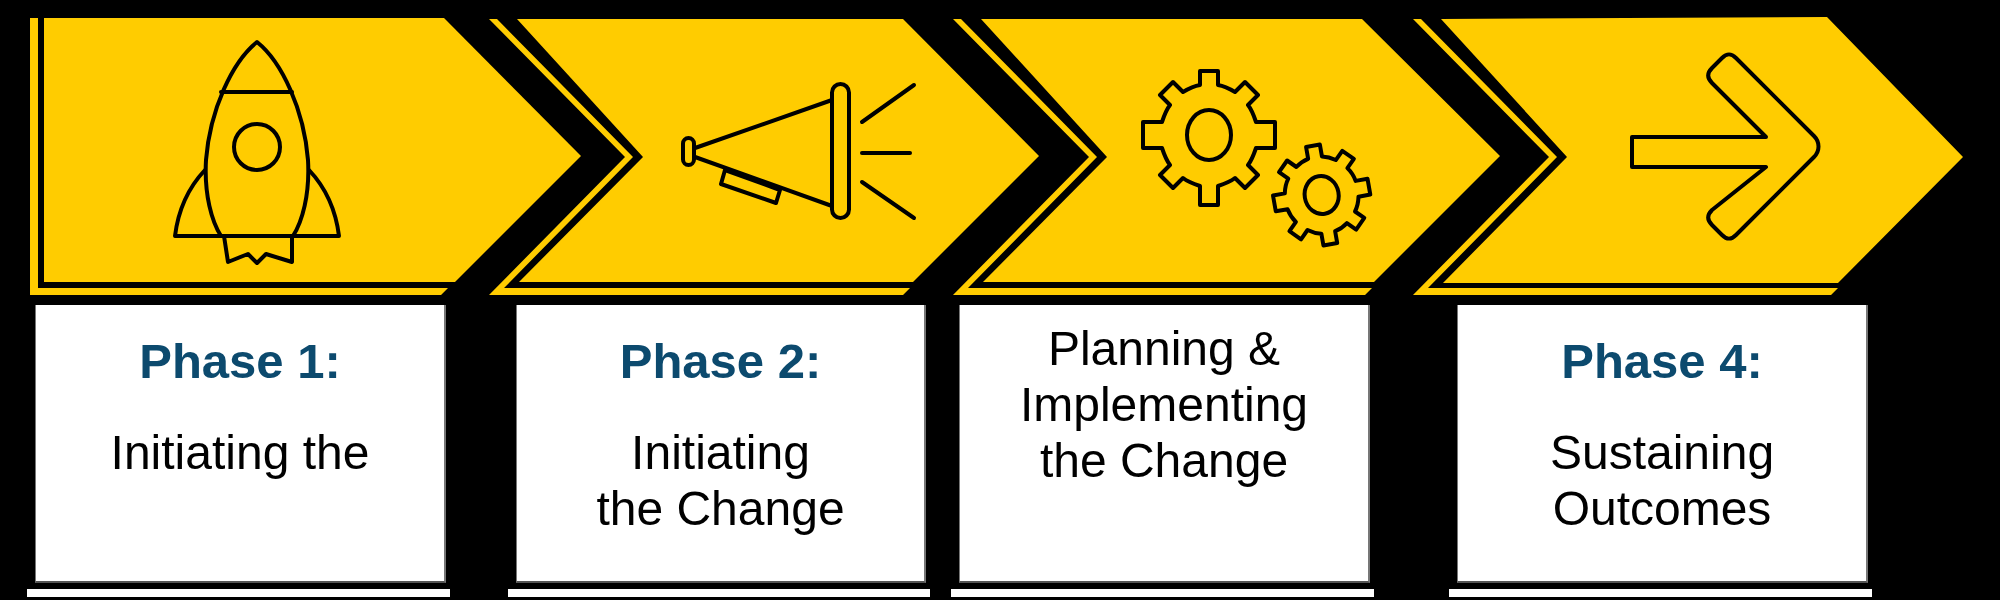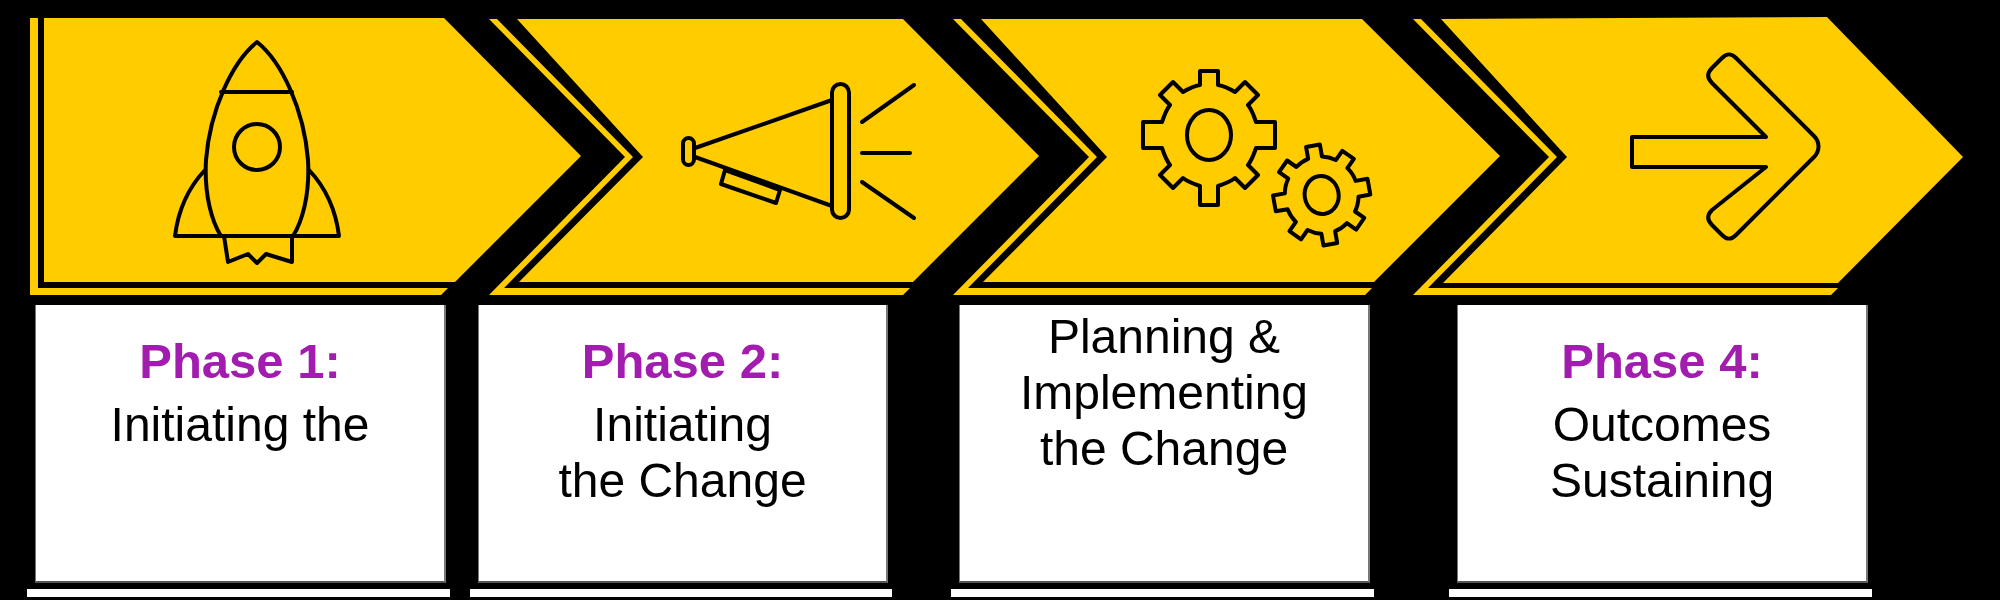--- a/index.html
+++ b/index.html
@@ -2,23 +2,23 @@
 <html><head>
 <meta charset="utf-8">
 <style>
   html, body { margin:0; padding:0; background:#000; }
   body { width:2000px; height:600px; overflow:hidden; position:relative; font-family:"Liberation Sans", "DejaVu Sans", sans-serif; }
   #stage { position:absolute; left:0; top:0; width:2000px; height:600px; }
   svg.shapes { position:absolute; left:0; top:0; }
   .phase-box { position:absolute; top:305px; height:292px; box-sizing:border-box; }
   .phase-box .outer-white { position:absolute; left:0; right:0; bottom:0; height:8px; background:#fff; }
   .phase-box .inner { position:absolute; left:8px; right:4px; top:0; bottom:14px; background:#fff; border-left:1px solid #777; border-right:2px solid #777; border-bottom:2px solid #555; box-sizing:border-box; display:flex; flex-direction:column; align-items:center; }
-  .phase-title { font-weight:bold; font-size:49px; line-height:56px; margin-top:28px; color:#a21caf; text-align:center; white-space:nowrap; }
-  .phase-desc { font-size:48px; line-height:56px; color:#000; text-align:center; margin-top:8px; }
-  .phase-desc.three { margin-top:4px; }
+  .phase-title { font-weight:bold; font-size:49px; line-height:56px; margin-top:28px; color:#0c4a6e; text-align:center; white-space:nowrap; }
+  .phase-desc { font-size:48px; line-height:56px; color:#000; text-align:center; margin-top:36px; }
+  .phase-desc.three { margin-top:16px; }
   .phase-desc span { display:block; white-space:nowrap; }
 </style>
 </head>
 <body>
 
 <div id="stage">
 
   <svg class="shapes" width="2000" height="600" viewBox="0 0 2000 600">
 
     <g>
@@ -80,21 +80,21 @@
   <div class="phase-box" style="left:27px; width:423px;">
     <div class="outer-white"></div>
     <div class="inner">
       <div class="phase-title">Phase 1:</div>
       <div class="phase-desc">
         <span>Initiating the</span>
       </div>
     </div>
   </div>
 
-  <div class="phase-box" style="left:470px; width:422px;">
+  <div class="phase-box" style="left:508px; width:422px;">
     <div class="outer-white"></div>
     <div class="inner">
       <div class="phase-title">Phase 2:</div>
       <div class="phase-desc">
         <span>Initiating</span>
         <span>the Change</span>
       </div>
     </div>
   </div>
 
@@ -107,19 +107,19 @@
         <span>the Change</span>
       </div>
     </div>
   </div>
 
   <div class="phase-box" style="left:1449px; width:423px;">
     <div class="outer-white"></div>
     <div class="inner">
       <div class="phase-title">Phase 4:</div>
       <div class="phase-desc">
+        <span>Sustaining</span>
         <span>Outcomes</span>
-        <span>Sustaining</span>
       </div>
     </div>
   </div>
 
 </div>
 
 </body></html>

